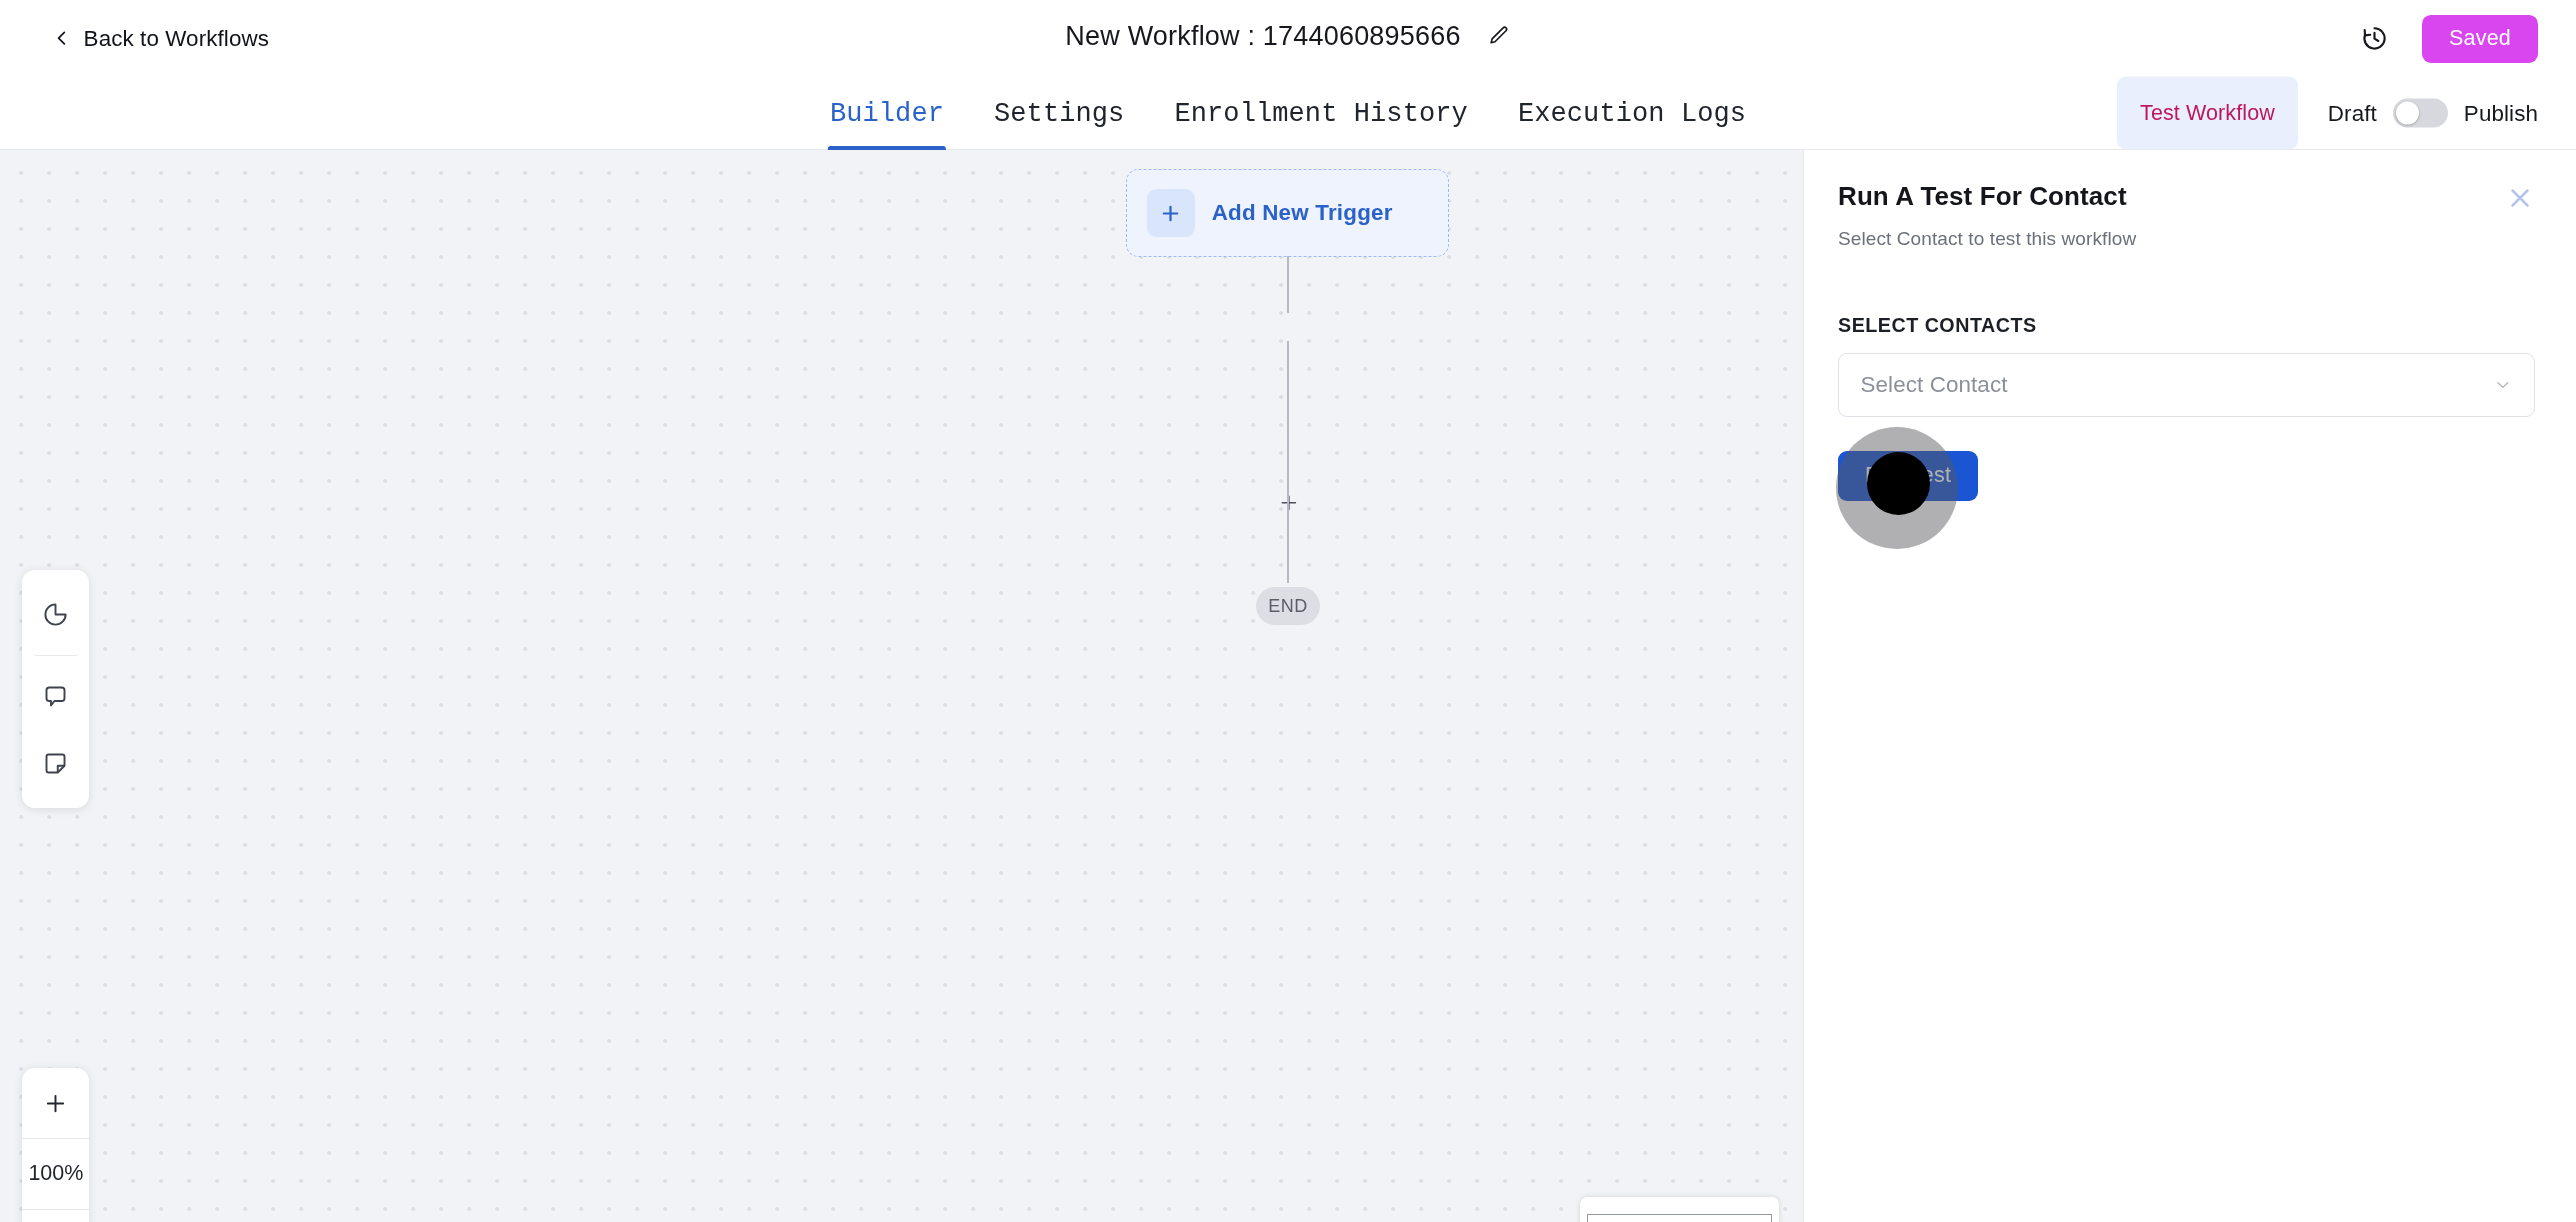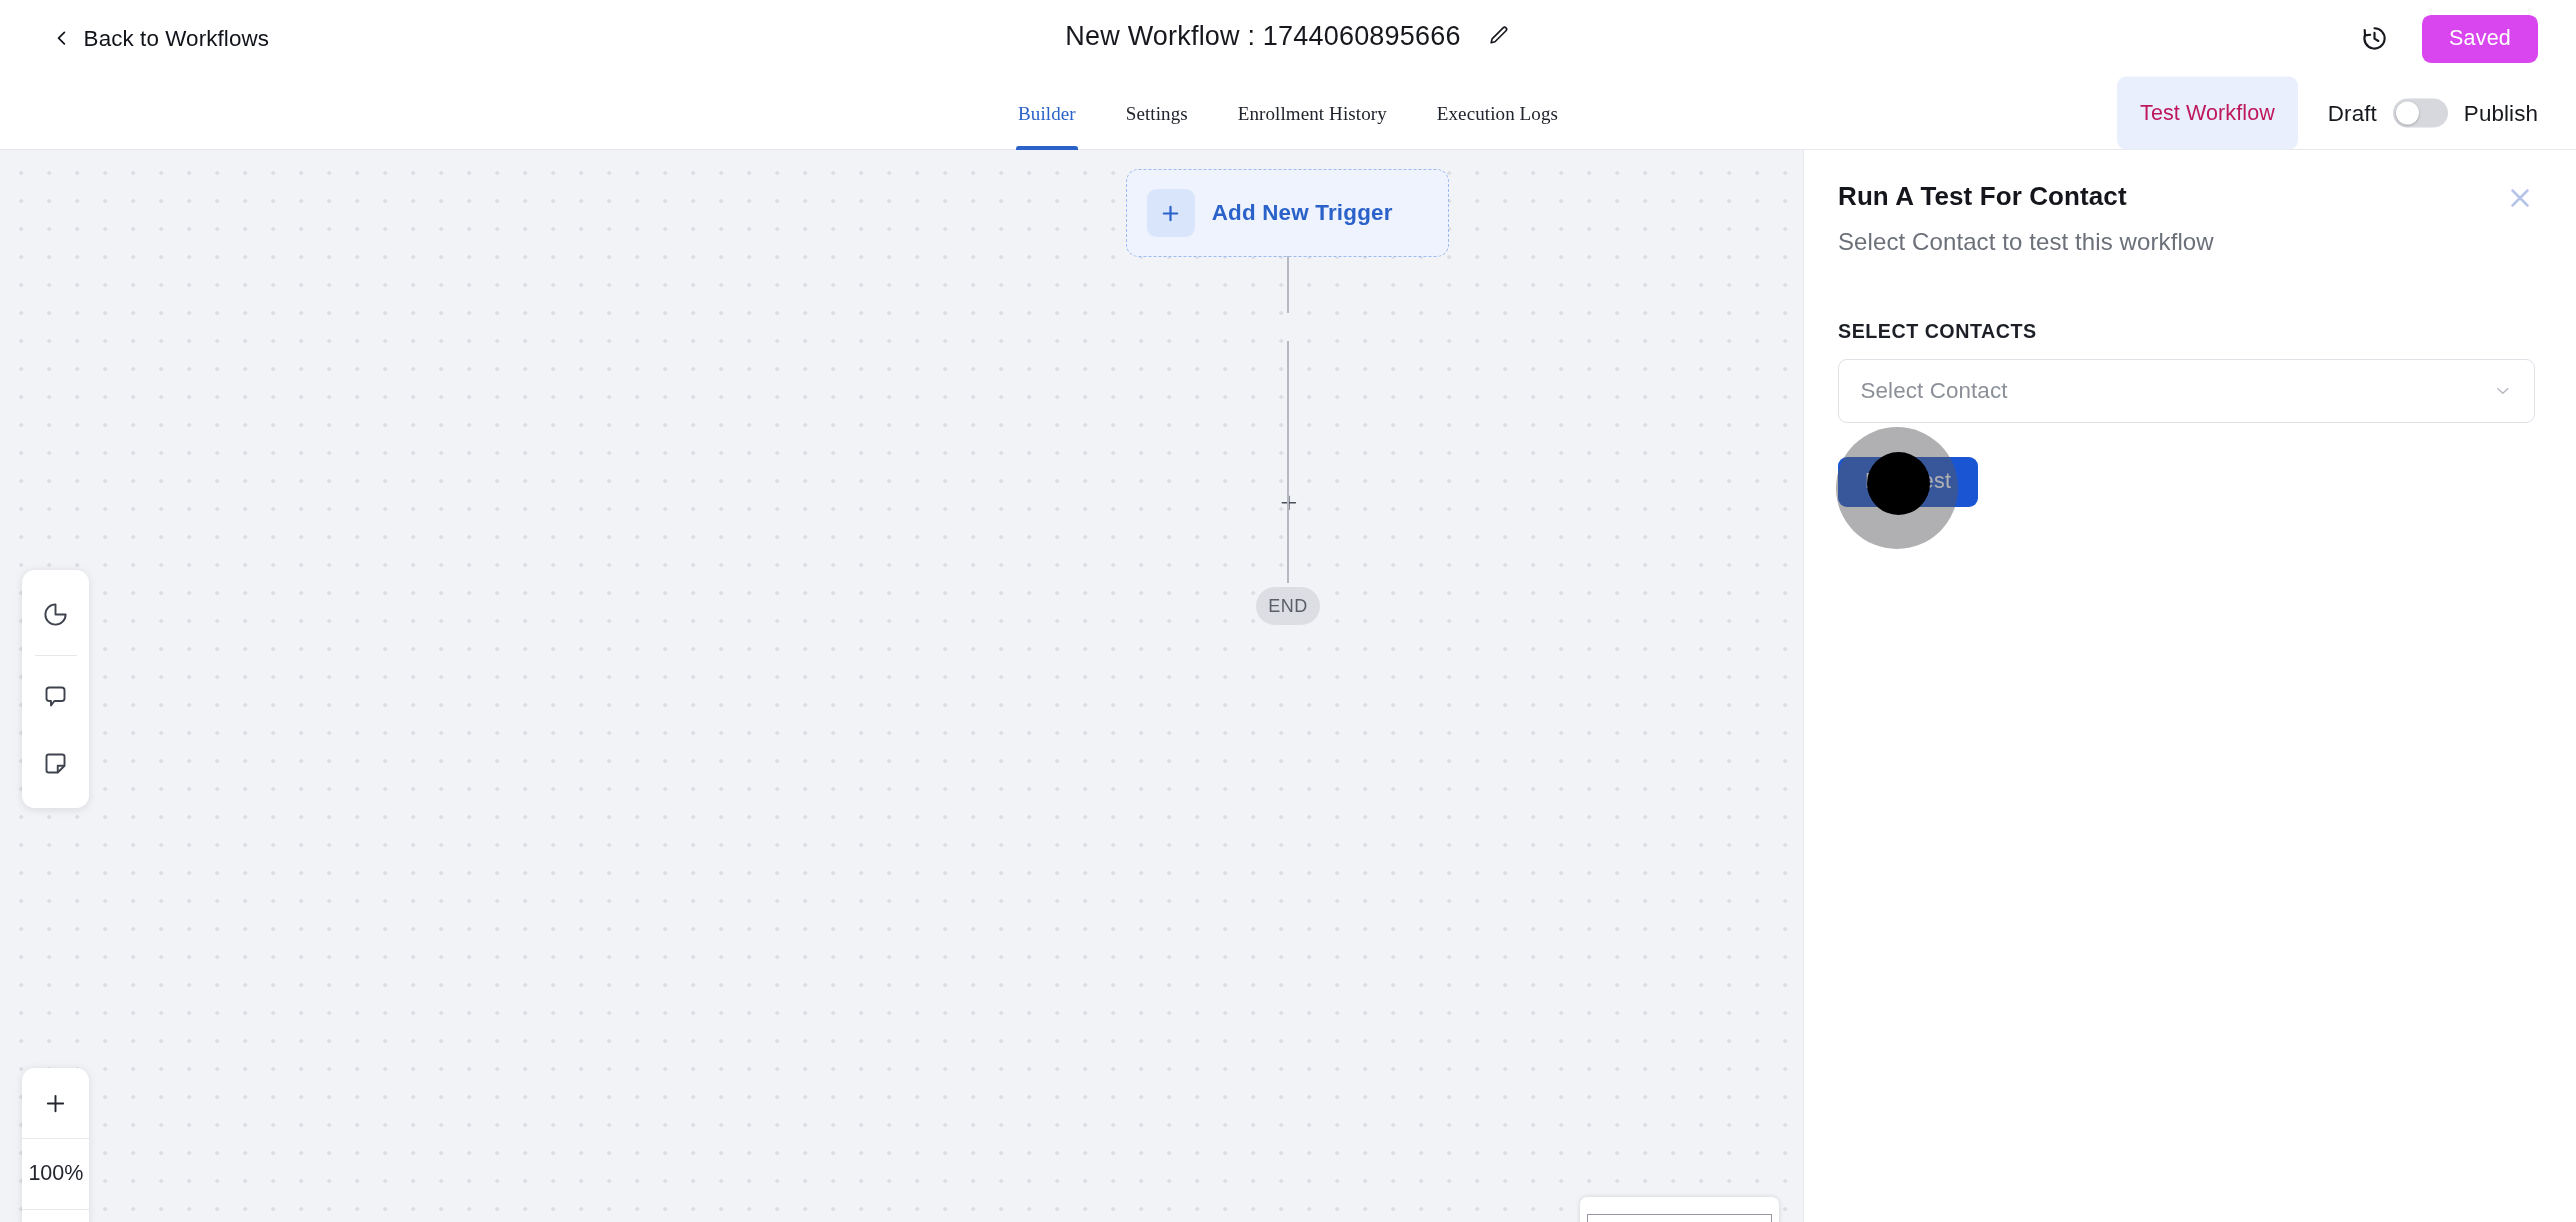--- a/index.html
+++ b/index.html
@@ -50,22 +50,22 @@
   .tabbar {
     position: absolute; top: 77px; left: 0; width: 2576px; height: 73px;
     background: #fff; border-bottom: 0.9px solid #e6e8ec;
   }
   .tabs {
     position: absolute; left: 50%; transform: translateX(-50%);
     top: 0; height: 73px; display: flex; align-items: stretch; gap: 0;
   }
   .tab {
     display: flex; align-items: center; padding: 0 25px;
-    font-size: 19px; color: #20242c; cursor: pointer;
-    position: relative; background: none; border: none; font-family: Liberation Serif, serif;
+    font-size: 27px; color: #20242c; cursor: pointer;
+    position: relative; background: none; border: none; font-family: Liberation Mono, monospace;
     letter-spacing: 0.1px;
   }
   .tab.active { color: #2a62c9; font-weight: 500; }
   .tab.active::after {
     content: ""; position: absolute; left: 23px; right: 23px; bottom: 0;
     height: 4.5px; background: #2a62c9; border-radius: 2.7px 2.7px 0 0;
   }
 
   .tabbar-right {
     position: absolute; right: 38px; top: 50%; transform: translateY(-50%);
@@ -169,21 +169,21 @@
 
   
   .panel {
     position: absolute; top: 150px; right: 0; width: 773px; height: 1072px;
     background: #fff; border-left: 0.9px solid #e6e8ec; padding: 31px 41px 0 34px;
   }
   .panel-head { display: flex; align-items: flex-start; justify-content: space-between; text-align: center; }
   .panel-title { font-size: 26px; color: #14161c; font-weight: 700; letter-spacing: 0.1px; }
   .panel-close { width: 30px; height: 30px; cursor: pointer; display: block; margin-top: 1.8px; }
   .panel-close svg { width: 30px; height: 30px; display: block; }
-  .panel-sub { margin-top: 15px; font-size: 24px; color: #6b7079; letter-spacing: 0.1px; }
+  .panel-sub { margin-top: 15px; font-size: 19px; color: #6b7079; letter-spacing: 0.1px; }
 
   .field-label {
     margin-top: 64px; font-size: 19.7px; color: #1c1f26; font-weight: 700;
     letter-spacing: 0.5px;
   }
   .select-box {
     margin-top: 16px; height: 64px; width: 100%;
     border: 0.9px solid #dfe1e7; border-radius: 9px; background: #fff;
     display: flex; align-items: center; padding: 0 21.5px; cursor: pointer;
     justify-content: space-between;

